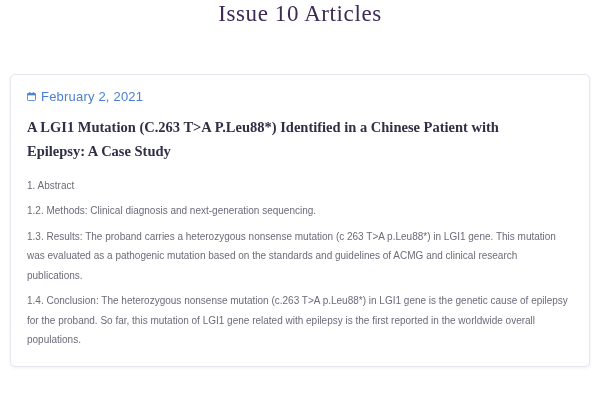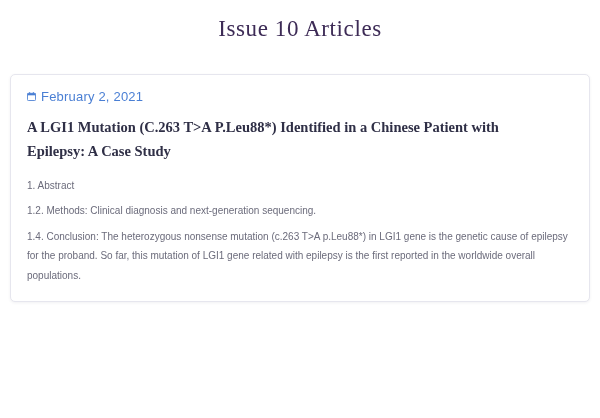--- a/index.html
+++ b/index.html
@@ -20,21 +20,21 @@
     position: relative;
     box-sizing: border-box;
   }
   .page-title {
     text-align: center;
     font-family: "Liberation Serif", serif;
     font-size: 23px;
     color: #3d2b56;
     letter-spacing: 0.6px;
     margin: 0;
-    padding-top: 16px;
+    padding-top: 1px;
     font-weight: normal;
   }
   .card {
     position: absolute;
     left: 10px;
     top: 74px;
     width: 580px;
     background: #ffffff;
     border: 1px solid #e6e6ee;
     border-radius: 5px;
@@ -109,18 +109,19 @@
       </span>
       <span class="meta-date">February 2, 2021</span>
     </div>
 
     <h2 class="article-title">A LGI1 Mutation (C.263 T&gt;A P.Leu88*) Identified in a Chinese Patient with Epilepsy: A Case Study</h2>
 
 
     <div class="abstract-block">
       <p>1. Abstract</p>
       <p>1.2. Methods: Clinical diagnosis and next-generation sequencing.</p>
+      <p>1.3. Results: The proband carries a heterozygous nonsense mutation (c 263 T&gt;A p.Leu88*) in LGI1 gene. This mutation was evaluated as a pathogenic mutation based on the standards and guidelines of ACMG and clinical research publications.</p>
       <p>1.4. Conclusion: The heterozygous nonsense mutation (c.263 T&gt;A p.Leu88*) in LGI1 gene is the genetic cause of epilepsy for the proband. So far, this mutation of LGI1 gene related with epilepsy is the first reported in the worldwide overall populations.</p>
     </div>
 
   </div>
 
 </div>
 
 </body></html>

